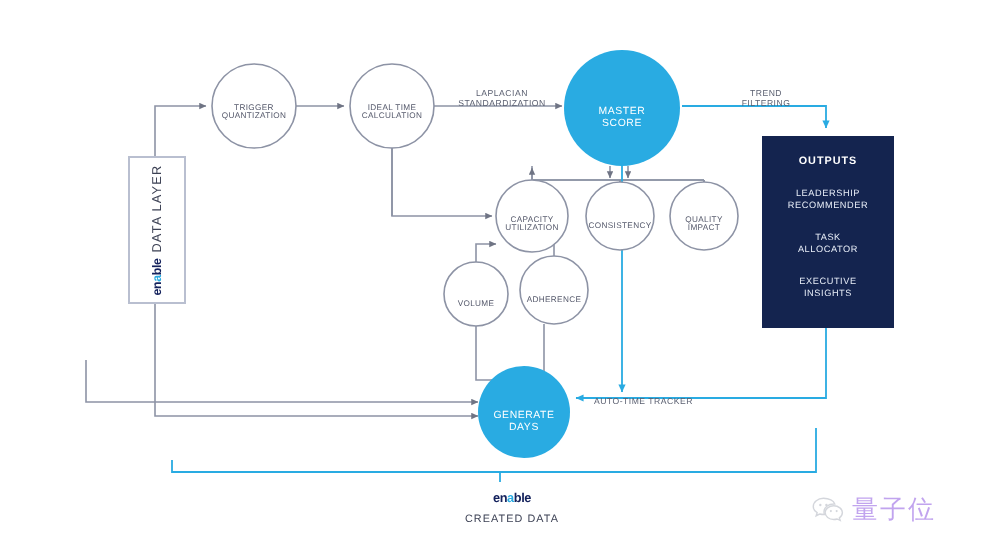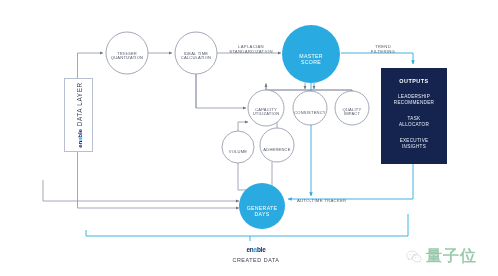--- a/index.html
+++ b/index.html
@@ -60,21 +60,21 @@
   #created-data .enable-mark{font-size:6.4px;}
   #created-data .cd-text{
     display:block;margin-top:1px;font-size:5.4px;color:#3c4154;letter-spacing:.55px;
   }
 
   
   #watermark{
     position:absolute;left:406px;top:246px;display:flex;align-items:center;gap:4px;
     opacity:.42;
   }
-  #watermark .wm-txt{font-size:16px;color:#15803d;letter-spacing:1px;font-weight:bold;}
+  #watermark .wm-txt{font-size:13px;color:#6d28d9;letter-spacing:1px;}
 </style>
 </head>
 <body>
 
 <div id="stage">
 
   <svg id="canvas" viewBox="0 0 498 276">
     <defs>
       <marker id="ar-gray" markerWidth="5" markerHeight="5" refX="4.2" refY="2" orient="auto">
         <path d="M0,0 L4.4,2 L0,4 z" fill="#6f7484"></path>

